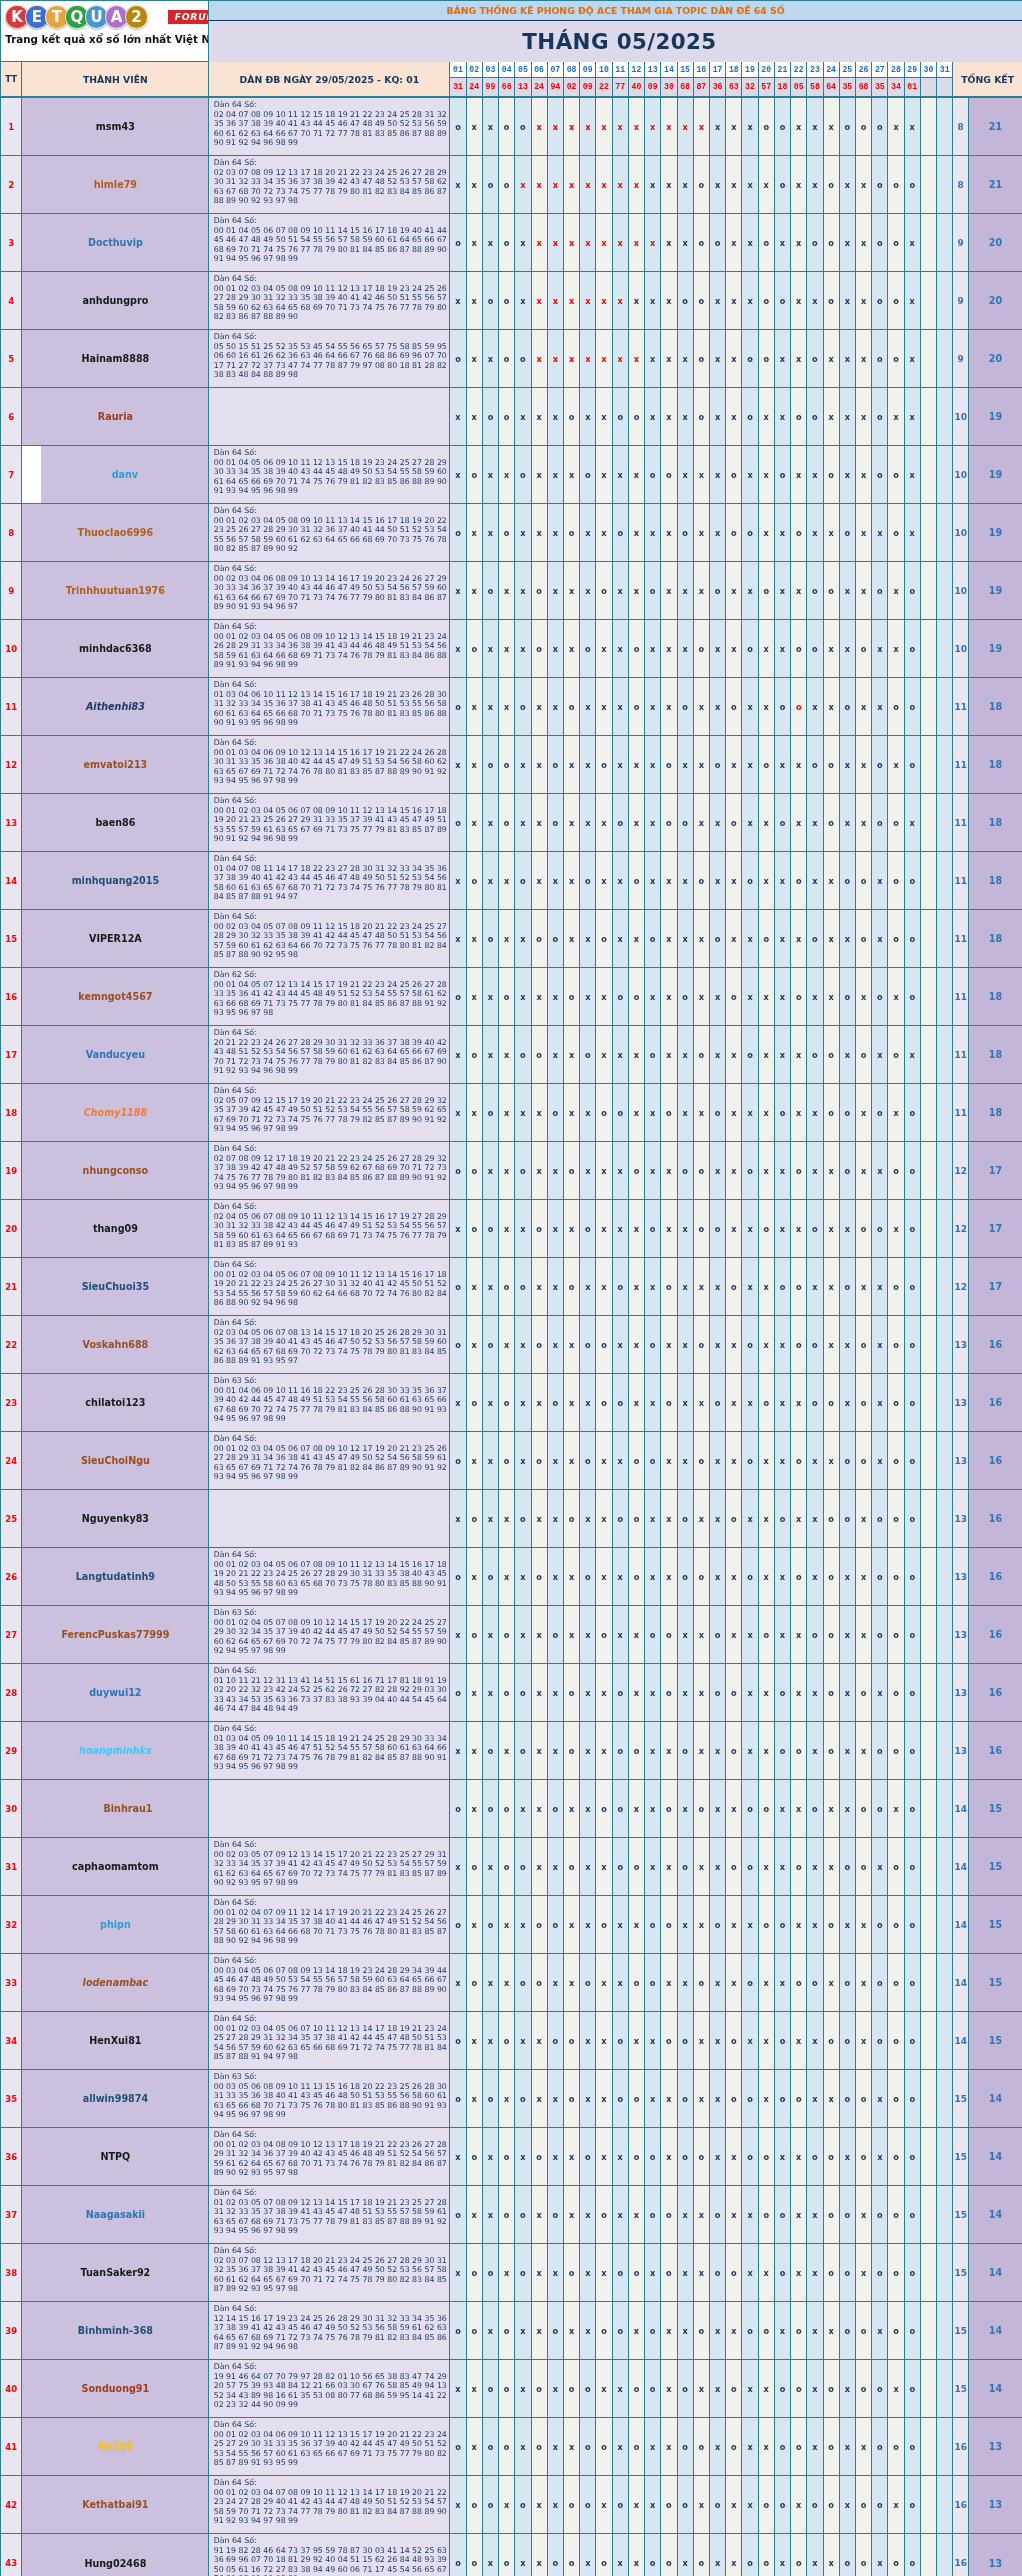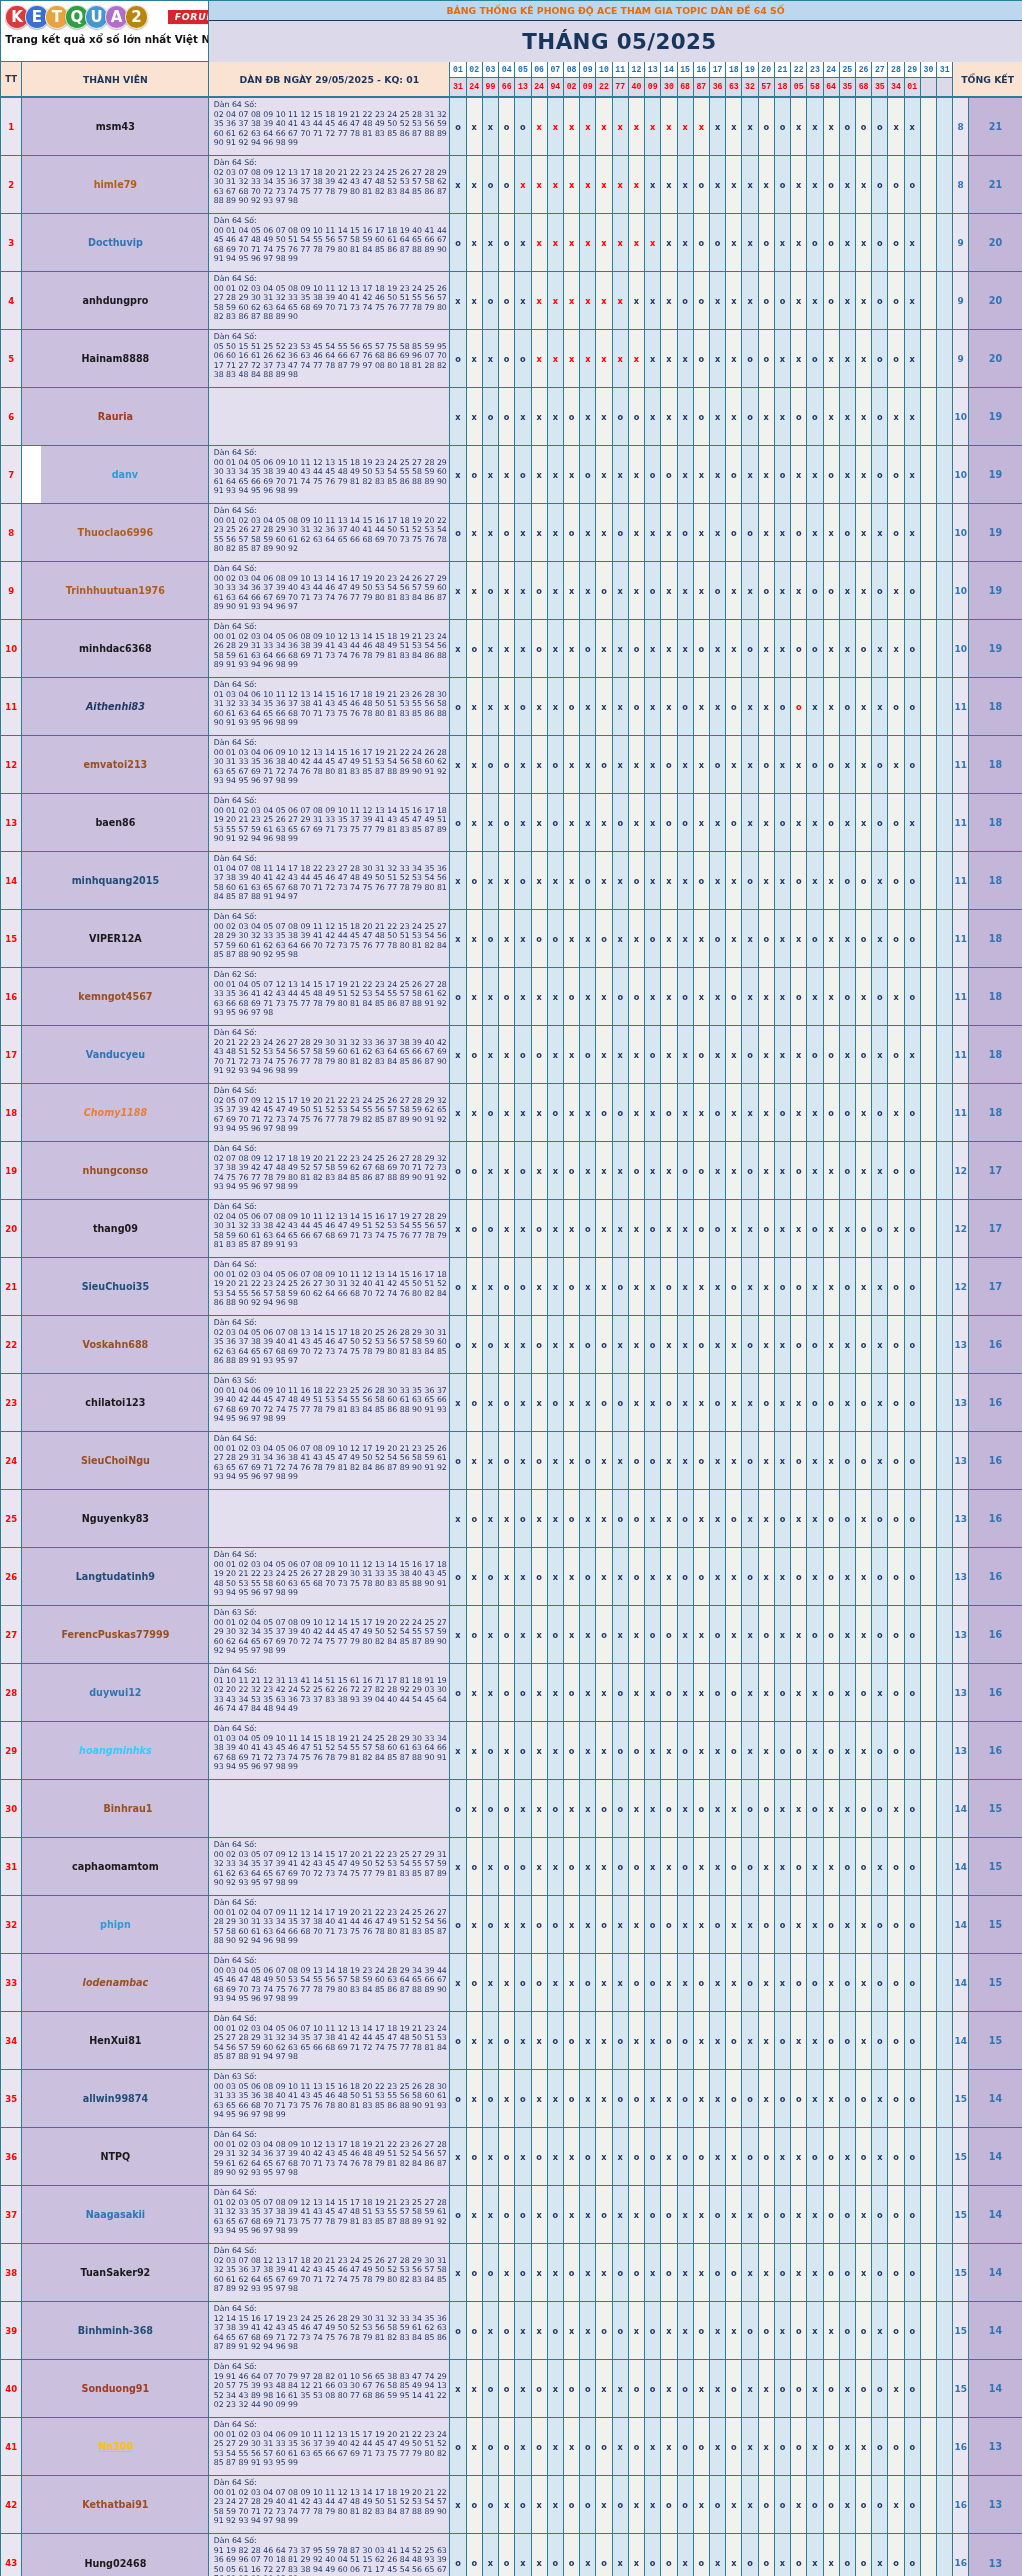--- a/index.html
+++ b/index.html
@@ -349,21 +349,21 @@
         <div class="cell mark bgB"></div>
         <div class="cell mark bgA"></div>
         <div class="cell miss">9</div>
         <div class="cell hit">20</div>
       </div>
       <div class="grid mrow">
         <div class="cell tt">5</div>
         <div class="cell name" style="color: rgb(26, 26, 26);">Hainam8888</div>
         <div class="cell dan">
           <div>Dàn 64 Số:</div>
-          <div>05 50 15 51 25 52 23 53 45 54 55 56 65 57 75 58 85 59 95</div>
+          <div>05 50 15 51 25 52 35 53 45 54 55 56 65 57 75 58 85 59 95</div>
           <div>06 60 16 61 26 62 36 63 46 64 66 67 76 68 86 69 96 07 70</div>
           <div>17 71 27 72 37 73 47 74 77 78 87 79 97 08 80 18 81 28 82</div>
           <div>38 83 48 84 88 89 98</div>
         </div>
         <div class="cell mark bgA">o</div>
         <div class="cell mark bgB">x</div>
         <div class="cell mark bgA">x</div>
         <div class="cell mark bgB">o</div>
         <div class="cell mark bgA">o</div>
         <div class="cell mark bgB red">x</div>

